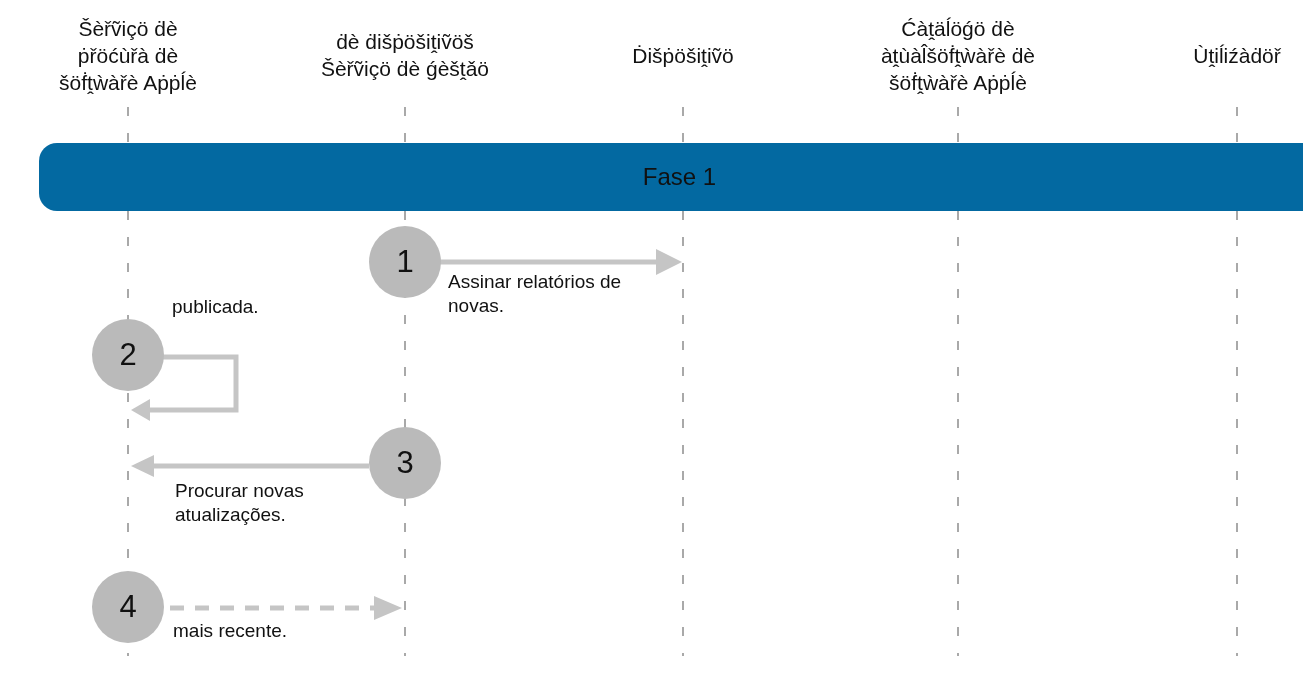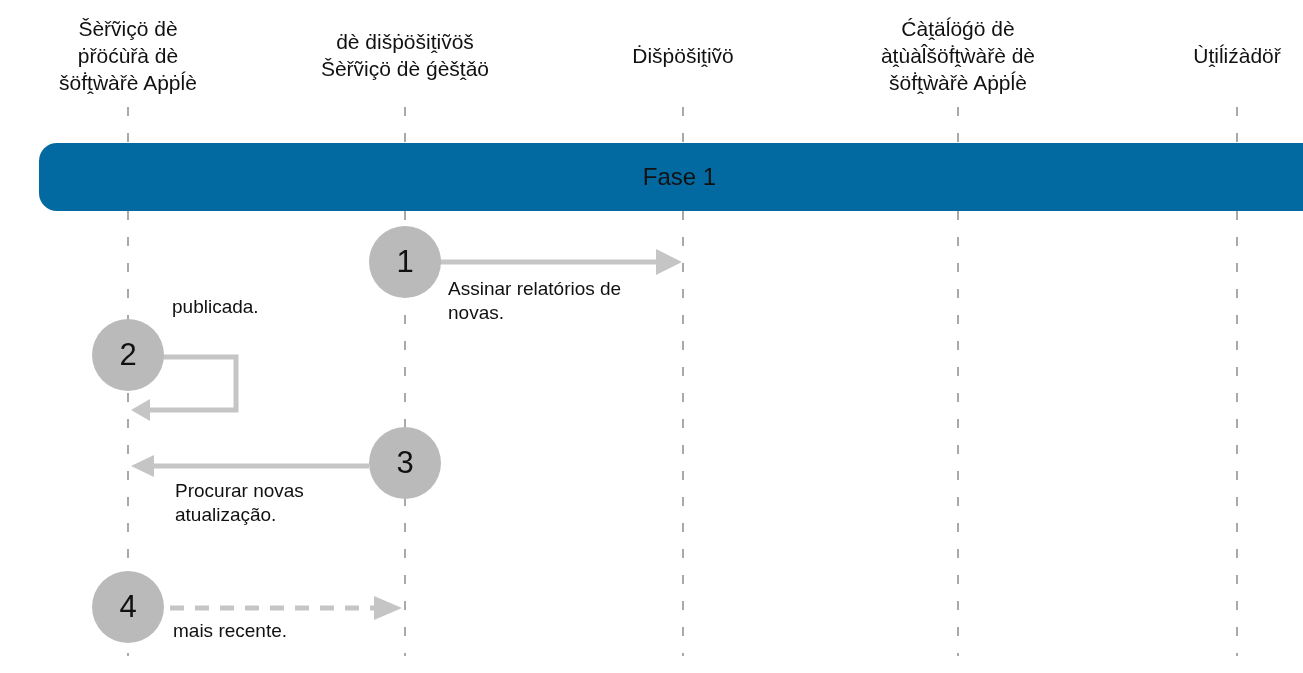--- a/index.html
+++ b/index.html
@@ -73,21 +73,21 @@
     <span>Fase 1</span>
   </div>
 
   <svg class="arrow" style="left:438px;top:247px" width="250" height="30">
     <line x1="0" y1="15" x2="218" y2="15" stroke="#c5c5c5" stroke-width="5"></line>
     <polygon points="218,2 244,15 218,28" fill="#c5c5c5"></polygon>
   </svg>
   <div class="step-circle" style="left:369px;top:226px">
     <span>1</span>
   </div>
-  <div class="msg" style="left:448px;top:277px;width:215px">
+  <div class="msg" style="left:448px;top:270px;width:215px">
     <span>Assinar relatórios de</span>
     <span>novas.</span>
   </div>
 
   <svg class="arrow" style="left:130px;top:352px" width="115" height="75">
     <polyline points="0,5 106,5 106,58 18,58" fill="none" stroke="#c5c5c5" stroke-width="5"></polyline>
     <polygon points="20,47 20,69 1,58" fill="#c5c5c5"></polygon>
   </svg>
   <div class="step-circle" style="left:92px;top:319px">
     <span>2</span>
@@ -98,21 +98,21 @@
 
   <svg class="arrow" style="left:128px;top:451px" width="245" height="30">
     <line x1="241" y1="15" x2="24" y2="15" stroke="#c5c5c5" stroke-width="5"></line>
     <polygon points="26,4 26,26 3,15" fill="#c5c5c5"></polygon>
   </svg>
   <div class="step-circle" style="left:369px;top:427px">
     <span>3</span>
   </div>
   <div class="msg right" style="left:175px;top:479px;width:193px">
     <span>Procurar novas</span>
-    <span>atualização.</span>
+    <span>atualizações.</span>
   </div>
 
   <svg class="arrow" style="left:166px;top:593px" width="245" height="30">
     <line x1="4" y1="15" x2="208" y2="15" stroke="#c5c5c5" stroke-width="5" stroke-dasharray="14 11"></line>
     <polygon points="208,3 208,27 236,15" fill="#c5c5c5"></polygon>
   </svg>
   <div class="step-circle" style="left:92px;top:571px">
     <span>4</span>
   </div>
   <div class="msg" style="left:173px;top:619px;width:250px">

